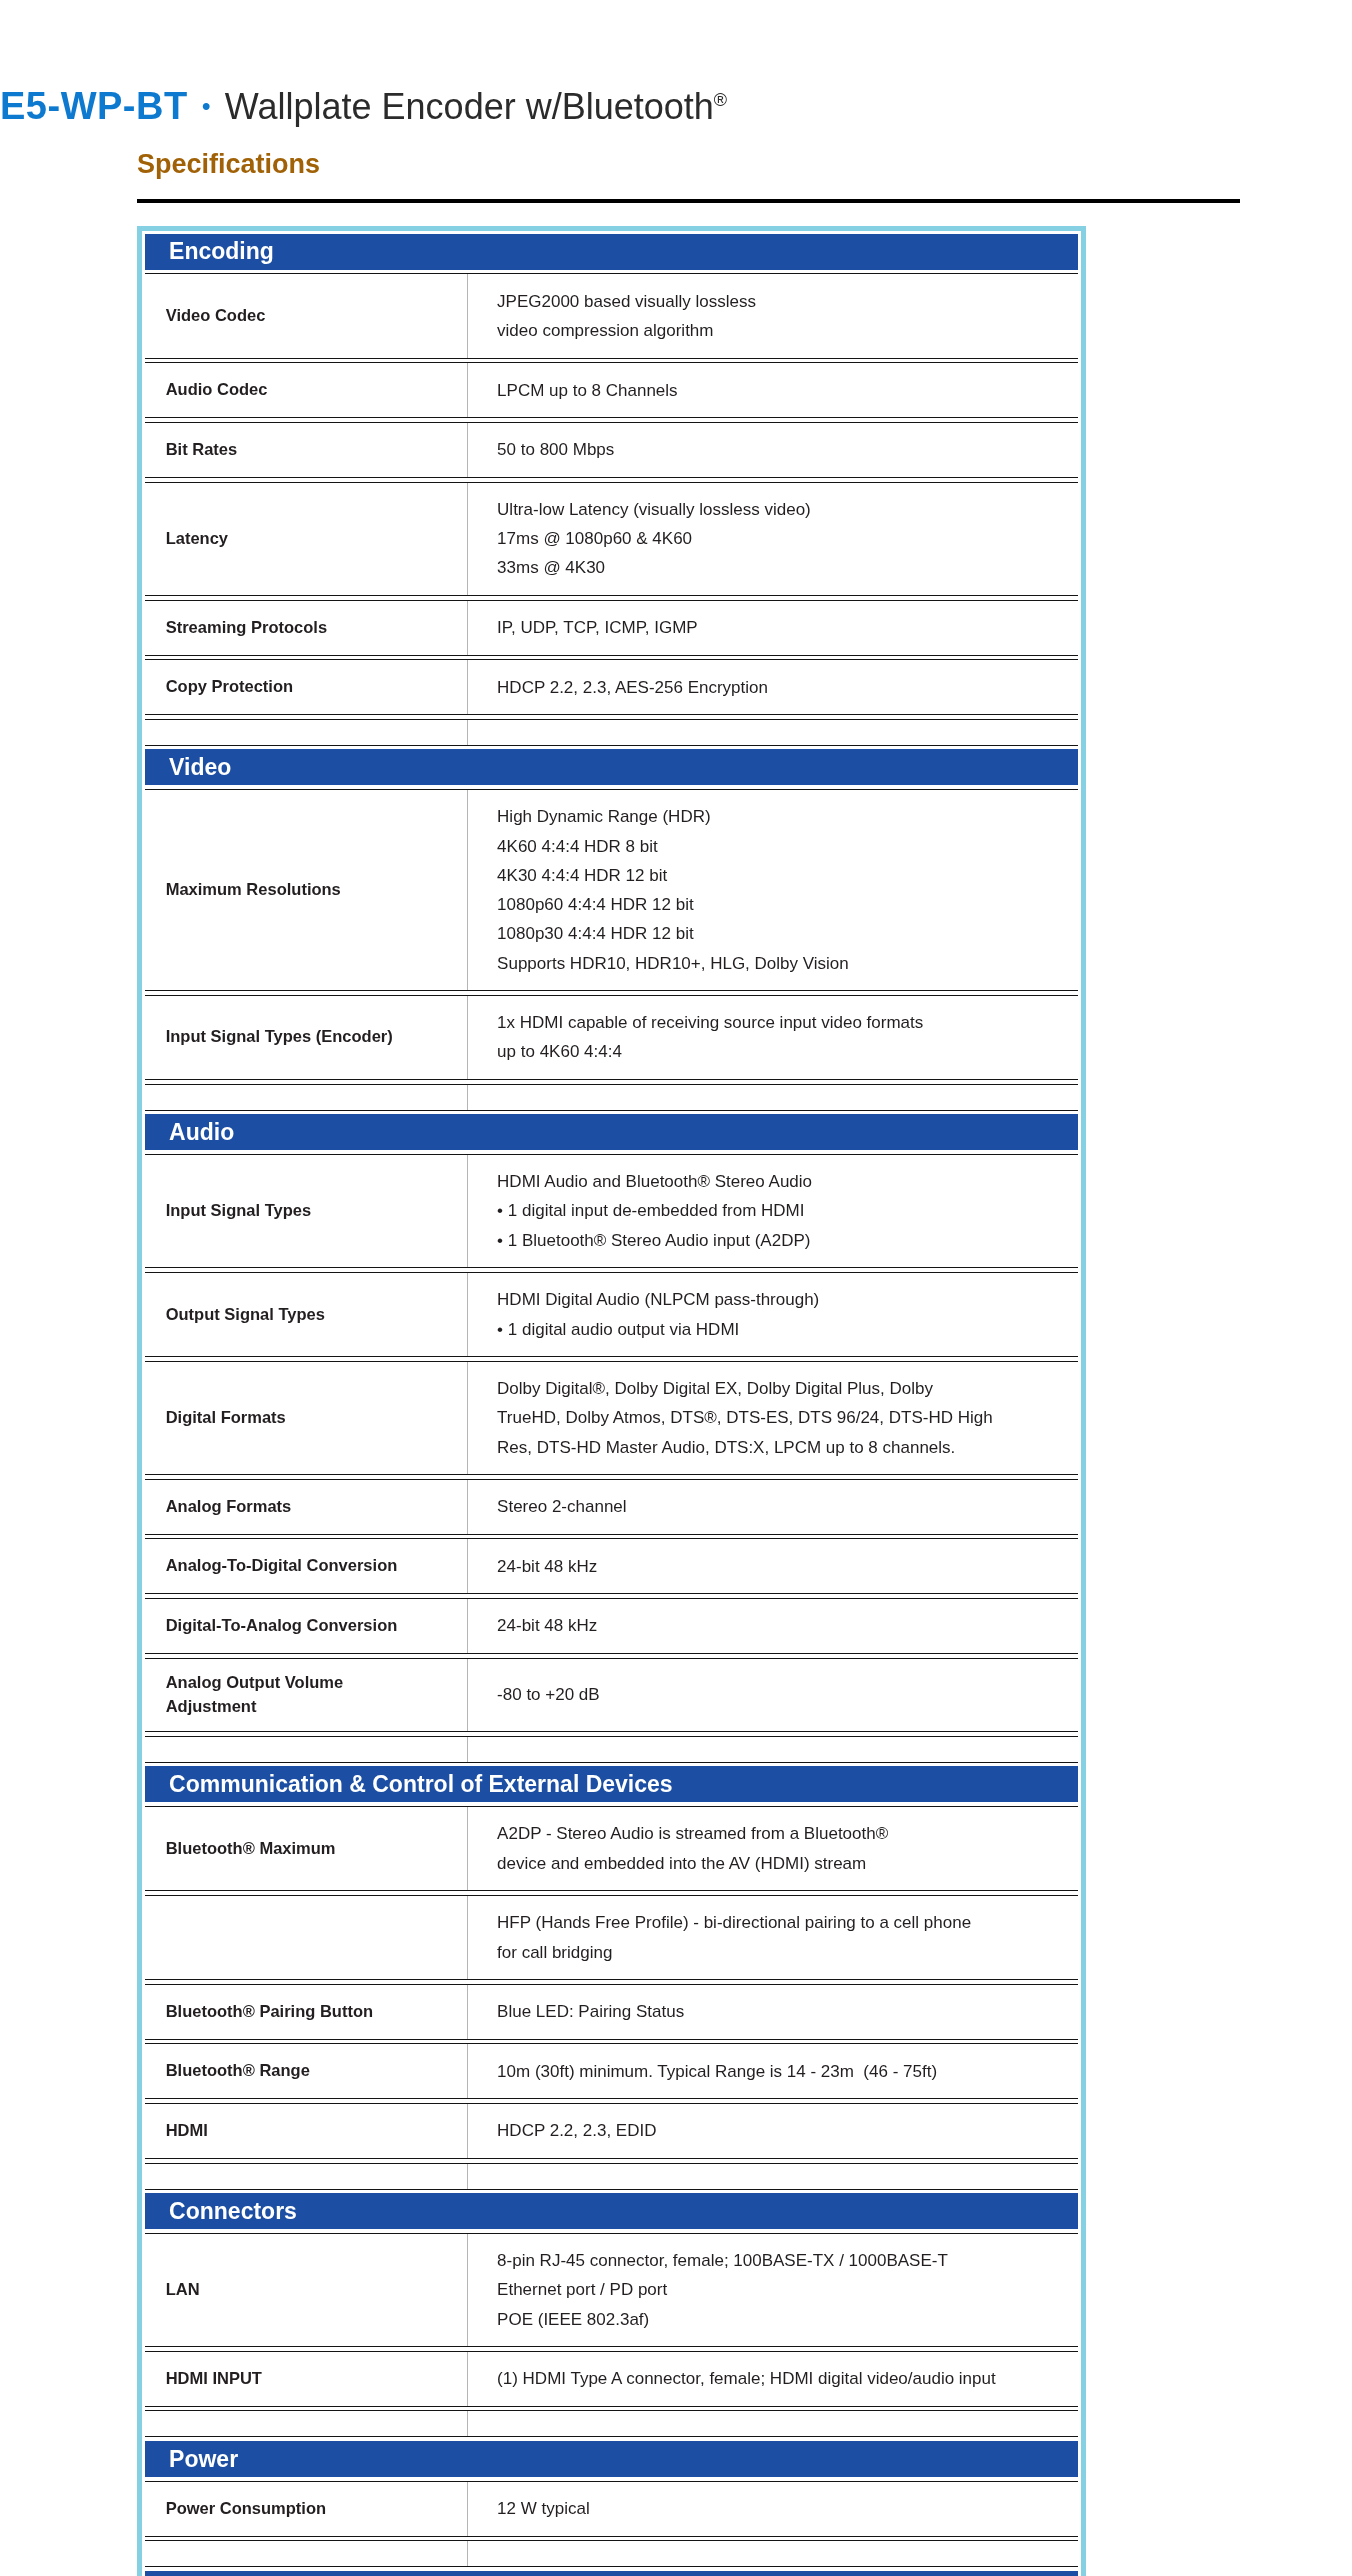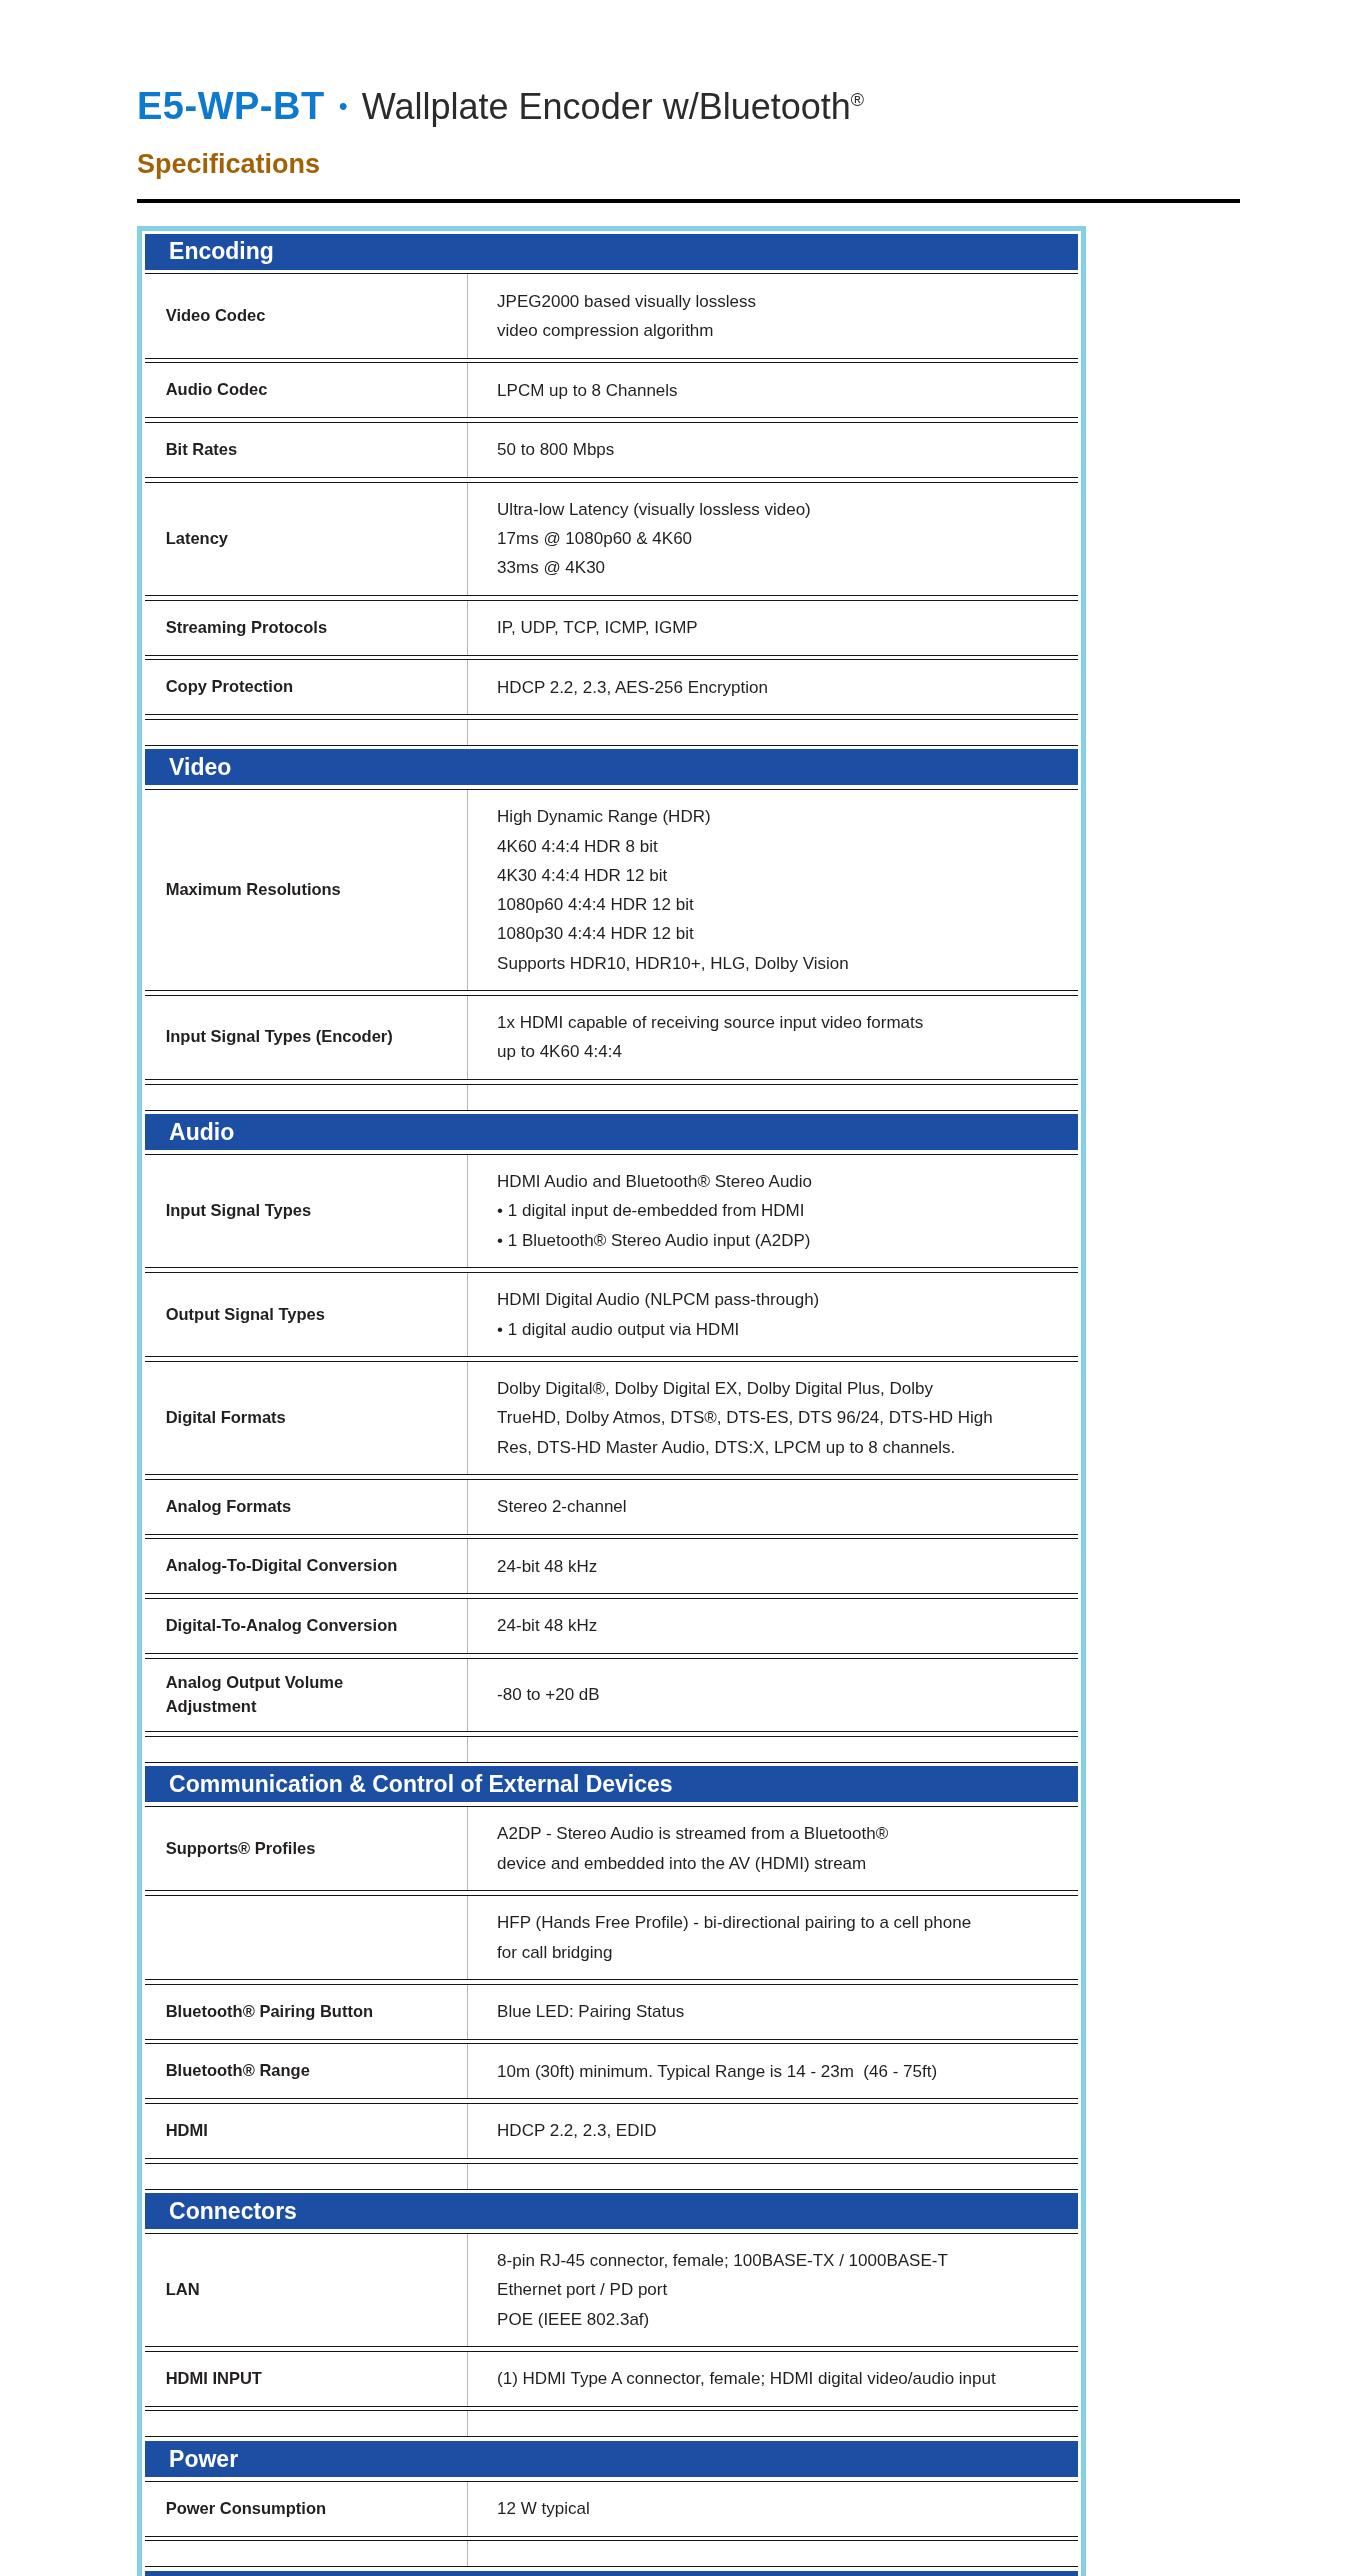--- a/index.html
+++ b/index.html
@@ -4,21 +4,21 @@
 <style>
   html,body { margin:0; padding:0; }
   body {
     width:1352px; height:3302px; overflow:hidden;
     background:#ffffff;
     font-family:"Liberation Sans", sans-serif;
     color:#231f20;
   }
   .page { padding-top:85px; }
 
-  .titlebar { margin-left:137px; white-space:nowrap; }
+  .titlebar { white-space:nowrap; }
   .model { color:#0d79cf; font-size:38px; font-weight:bold; letter-spacing:0.5px; }
   .bullet { color:#0d79cf; font-size:24px; font-weight:bold; margin:0 14.4px; vertical-align:5.2px; }
   .prod  { font-size:36px; font-weight:400; color:#2b2b2b; }
   .prod sup { font-size:50%; vertical-align:super; }
 
   .subtitle { margin-left:137px; margin-top:20.6px; color:#a16207; font-size:27px; font-weight:bold; }
 
   .rule { margin-left:137px; margin-top:19.6px; width:1103px; height:3.6px; background:#000; }
 
   .spec {
@@ -158,21 +158,21 @@
         <div class="lbl">Analog Output Volume
 Adjustment</div>
         <div class="val">-80 to +20 dB</div>
       </div>
       <div class="row spacer">
         <div class="lbl"></div>
         <div class="val"></div>
       </div>
       <div class="sechdr">Communication &amp; Control of External Devices</div>
       <div class="row">
-        <div class="lbl">Supports® Profiles</div>
+        <div class="lbl">Bluetooth® Maximum</div>
         <div class="val">A2DP - Stereo Audio is streamed from a Bluetooth®
 device and embedded into the AV (HDMI) stream</div>
       </div>
       <div class="row">
         <div class="lbl"></div>
         <div class="val">HFP (Hands Free Profile) - bi-directional pairing to a cell phone
 for call bridging</div>
       </div>
       <div class="row">
         <div class="lbl">Bluetooth® Pairing Button</div>

